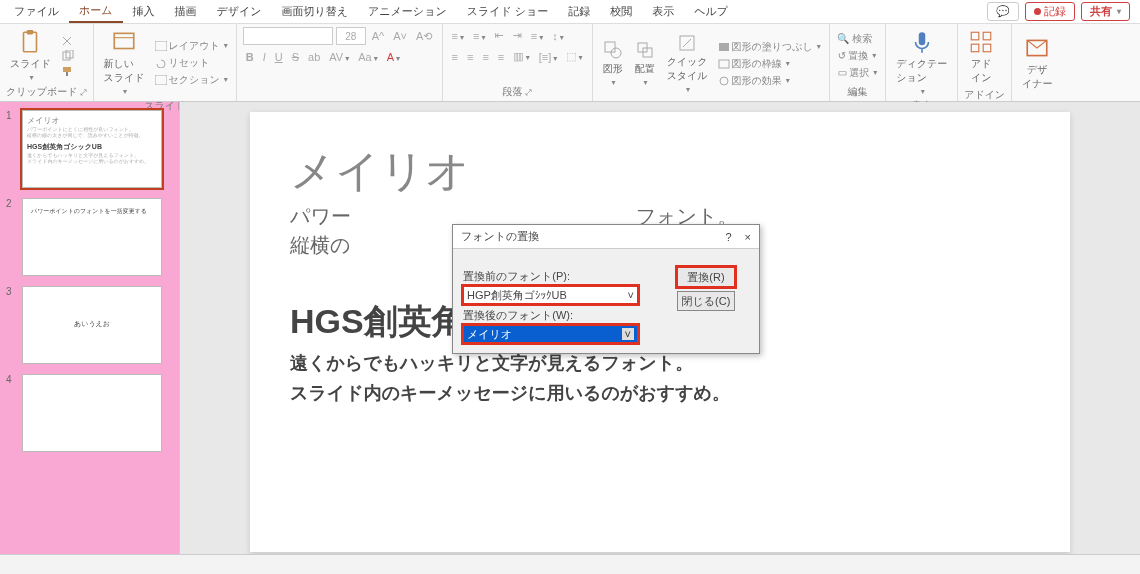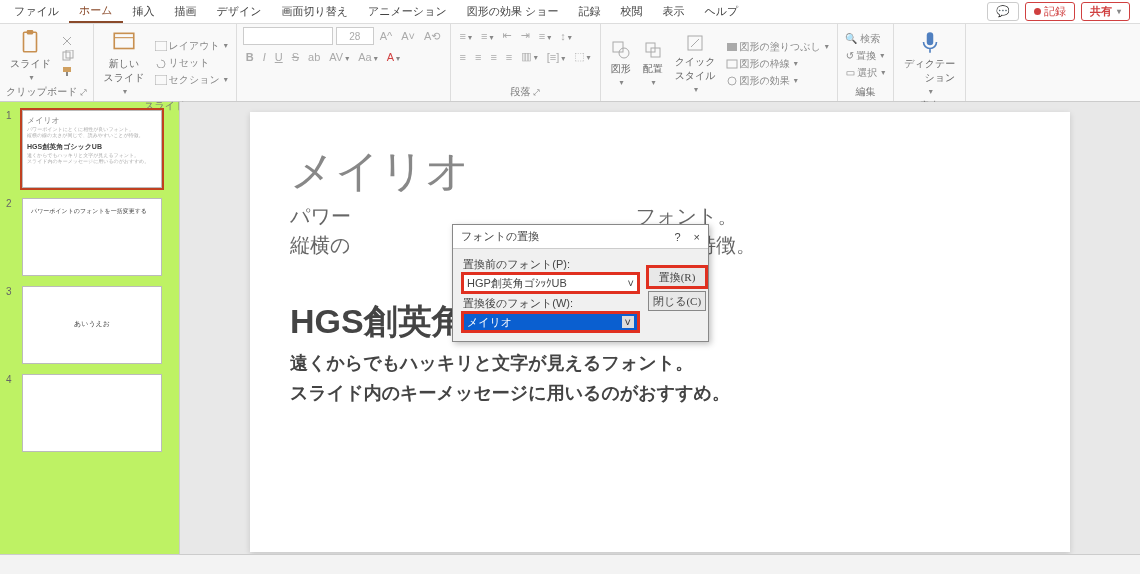--- a/index.html
+++ b/index.html
@@ -1,17 +1,17 @@
 <!DOCTYPE html>
 <html><head>
 <meta charset="utf-8">
 <style>
 * { box-sizing: border-box; margin: 0; padding: 0; font-family: "Meiryo", sans-serif; }
 body { background: #f3f3f3; font-size: 11px; color: #444; }
-.app { width: 1140px; height: 574px; background: #bef264; position: relative; overflow: hidden; }
+.app { width: 1140px; height: 574px; background: #f9a8d4; position: relative; overflow: hidden; }
 
 
 .tabs { display: flex; align-items: center; height: 24px; border-bottom: 1px solid #ddd; padding: 0 4px; background: #fff; }
 .tab { padding: 3px 10px; font-size: 11px; cursor: pointer; }
 .tab.active { color: #8a4a2a; border-bottom: 2px solid #8a4a2a; }
 .tabs .right { margin-left: auto; display: flex; gap: 6px; padding-right: 6px; }
 .pill { border: 1px solid #ccc; border-radius: 3px; padding: 1px 8px; font-size: 11px; display: flex; align-items: center; gap: 3px; }
 .pill.rec { border-color: #d04040; color: #d04040; }
 .pill.rec::before { content: ""; width: 7px; height: 7px; background: #d04040; border-radius: 50%; }
 .pill.share { border-color: #d04040; color: #d04040; font-weight: bold; }
@@ -21,21 +21,21 @@
 .group { border-right: 1px solid #ddd; padding: 3px 6px 1px; display: flex; flex-direction: column; }
 .group-body { flex: 1; display: flex; align-items: center; gap: 4px; }
 .group-label { text-align: center; font-size: 10px; color: #777; padding: 1px 0; }
 .vbtn { display: flex; flex-direction: column; align-items: center; justify-content: center; padding: 2px 4px; font-size: 10px; gap: 2px; cursor: pointer; color: #666; }
 .vbtn svg { width: 20px; height: 20px; }
 .vbtn.lg svg { width: 26px; height: 26px; }
 .mini { font-size: 10px; color: #888; padding: 1px 2px; display: flex; align-items: center; gap: 2px; cursor: pointer; }
 .mini-col { display: flex; flex-direction: column; gap: 1px; }
 .fbtn { font-size: 11px; color: #aaa; padding: 2px 3px; cursor: pointer; }
 .fontbox { border: 1px solid #ccc; background: #fff; font-size: 10px; padding: 1px 4px; color: #aaa; width: 90px; height: 18px; }
-.sizebox { border: 1px solid #ccc; background: #fff; font-size: 10px; padding: 1px 4px; color: #aaa; width: 38px; height: 18px; text-align: center; }
+.sizebox { border: 1px solid #ccc; background: #fff; font-size: 10px; padding: 1px 4px; color: #aaa; width: 30px; height: 18px; text-align: center; }
 .row { display: flex; gap: 3px; align-items: center; }
 
 
 .workspace { display: flex; height: calc(574px - 24px - 78px - 20px); }
 .thumbs { width: 180px; border-right: 1px solid #ccc; padding: 8px 6px; overflow: auto; }
 .thumb-wrap { display: flex; gap: 6px; margin-bottom: 10px; }
 .thumb-num { font-size: 10px; color: #666; width: 10px; }
 .thumb { width: 140px; height: 78px; border: 1px solid #bbb; background: #fff; font-size: 6px; padding: 4px; position: relative; }
 .thumb.active { outline: 2px solid #c04020; }
 .thumb .t-title { font-size: 8px; color: #888; }
@@ -45,49 +45,49 @@
 .thumb3 .t-mid { font-size: 7px; text-align: center; padding-top: 28px; }
 
 .canvas-area { flex: 1; background: #e8e8e8; display: flex; justify-content: center; align-items: flex-start; padding: 10px 20px; position: relative; }
 .slide { width: 820px; height: 440px; background: #fff; box-shadow: 0 2px 6px rgba(0,0,0,.15); padding: 30px 40px; position: relative; }
 .s-h1 { font-size: 44px; color: #888; font-weight: 300; }
 .s-p { font-size: 20px; color: #666; margin-top: 2px; }
 .s-h2 { font-size: 34px; font-weight: 900; margin-top: 40px; font-family: "HGS創英角ゴシックUB", sans-serif; }
 .s-b { font-size: 18px; font-weight: 700; margin-top: 6px; }
 
 
-.dialog { position: absolute; left: 452px; top: 224px; width: 257px; background: #f0f0f0; border: 1px solid #888; box-shadow: 2px 2px 6px rgba(0,0,0,.25); font-size: 11px; }
+.dialog { position: absolute; left: 452px; top: 224px; width: 308px; background: #f0f0f0; border: 1px solid #888; box-shadow: 2px 2px 6px rgba(0,0,0,.25); font-size: 11px; }
 .dlg-title { display: flex; justify-content: space-between; align-items: center; padding: 4px 8px; background: #fff; border-bottom: 1px solid #ccc; }
 .dlg-close { cursor: pointer; }
 .dlg-body { padding: 6px 10px 10px; position: relative; }
-.dlg-label { font-size: 11px; margin-top: 2px; }
+.dlg-label { font-size: 11px; margin-top: 14px; }
 .dlg-combo { width: 175px; height: 18px; border: 1px solid #888; background: #fff; font-size: 11px; padding: 1px 3px; display: flex; justify-content: space-between; align-items: center; margin-top: 2px; }
 .dlg-combo.sel { background: #0a5fd0; color: #fff; }
-.dlg-btn { position: absolute; right: 2px; width: 58px; height: 20px; border: 1px solid #888; background: #e8e8e8; font-size: 11px; text-align: center; line-height: 18px; cursor: pointer; font-family: Liberation Serif, serif; }
+.dlg-btn { position: absolute; right: 24px; width: 58px; height: 20px; border: 1px solid #888; background: #e8e8e8; font-size: 11px; text-align: center; line-height: 18px; cursor: pointer; }
 .dlg-btn.b1 { top: 18px; }
 .dlg-btn.b2 { top: 42px; }
 .hl-red { outline: 3px solid #e03020; outline-offset: -1px; justify-content: space-between; }
 
 .statusbar { position: absolute; bottom: 0; left: 0; right: 0; height: 20px; background: #f3f3f3; border-top: 1px solid #ccc; }
 .carets { font-size: 8px; color: #888; margin-left: 2px; }
 </style>
 </head>
 <body>
 
 <div class="app">
 
   <div class="tabs">
     <div class="tab">ファイル</div>
     <div class="tab active">ホーム</div>
     <div class="tab">挿入</div>
     <div class="tab">描画</div>
     <div class="tab">デザイン</div>
     <div class="tab">画面切り替え</div>
     <div class="tab">アニメーション</div>
-    <div class="tab">図形の効果 ショー</div>
+    <div class="tab">スライド ショー</div>
     <div class="tab">記録</div>
     <div class="tab">校閲</div>
     <div class="tab">表示</div>
     <div class="tab">ヘルプ</div>
     <div class="right">
       <div class="pill">💬</div>
       <div class="pill rec">記録</div>
       <div class="pill share">
           <span>共有</span>
           <span class="carets">▾</span>
@@ -130,21 +130,21 @@
       <div class="group-label"><span>クリップボード</span> <span style="font-size:8px">⤢</span></div>
     </div>
 
     <div class="group">
       <div class="group-body">
         <div class="vbtn lg">
           <svg viewBox="0 0 24 24">
               <rect x="3" y="4" width="18" height="14" fill="none" stroke="#c89050" stroke-width="1.5"></rect>
               <line x1="3" y1="8" x2="21" y2="8" stroke="#c89050"></line>
             </svg>
-          <span style="white-space:pre-line;text-align:center">新しい
+          <span style="white-space:pre-line;text-align:left">新しい
 スライド</span>
           <span class="carets">▾</span>
         </div>
         <div class="mini-col">
           <div class="mini">
               <svg width="12" height="10">
                 <rect width="12" height="10" fill="none" stroke="#aaa"></rect>
               </svg>
               <span>レイアウト</span>
               <span class="carets">▾</span>
@@ -287,30 +287,55 @@
       <div class="group-label">編集</div>
     </div>
 
     <div class="group">
       <div class="group-body">
         <div class="vbtn lg">
             <svg viewBox="0 0 24 24">
               <rect x="9" y="3" width="6" height="12" rx="3" fill="#5080c0"></rect>
               <path d="M6 12 A6 6 0 0 0 18 12 M12 18 L12 22" stroke="#5080c0" fill="none" stroke-width="1.5"></path>
             </svg>
-            <span style="white-space:pre-line;text-align:right">ディクテー
+            <span style="white-space:pre-line;text-align:left">ディクテー
 ション</span>
             <span class="carets">▾</span>
           </div>
       </div>
       <div class="group-label">音声</div>
     </div>
 
+    <div class="group">
+      <div class="group-body">
+        <div class="vbtn lg">
+            <svg viewBox="0 0 24 24">
+              <rect x="3" y="3" width="7" height="7" fill="none" stroke="#d07040"></rect>
+              <rect x="14" y="3" width="7" height="7" fill="none" stroke="#d07040"></rect>
+              <rect x="3" y="14" width="7" height="7" fill="none" stroke="#d07040"></rect>
+              <rect x="14" y="14" width="7" height="7" fill="none" stroke="#d07040"></rect>
+            </svg>
+            <span style="white-space:pre-line;text-align:center">アド
+イン</span>
+          </div>
+      </div>
+      <div class="group-label">アドイン</div>
+    </div>
 
     <div class="group" style="border-right:none">
+      <div class="group-body">
+        <div class="vbtn lg">
+            <svg viewBox="0 0 24 24">
+              <rect x="3" y="5" width="18" height="14" fill="none" stroke="#d07040" stroke-width="1.5"></rect>
+              <path d="M3 5 L12 12 L21 5" stroke="#d07040" fill="none"></path>
+            </svg>
+            <span style="white-space:pre-line;text-align:center">デザ
+イナー</span>
+          </div>
+      </div>
       <div class="group-label"></div>
     </div>
 
   </div>
 
   <div class="workspace">
     <div class="thumbs">
       <div class="thumb-wrap">
         <div class="thumb-num">1</div>
         <div class="thumb active">

